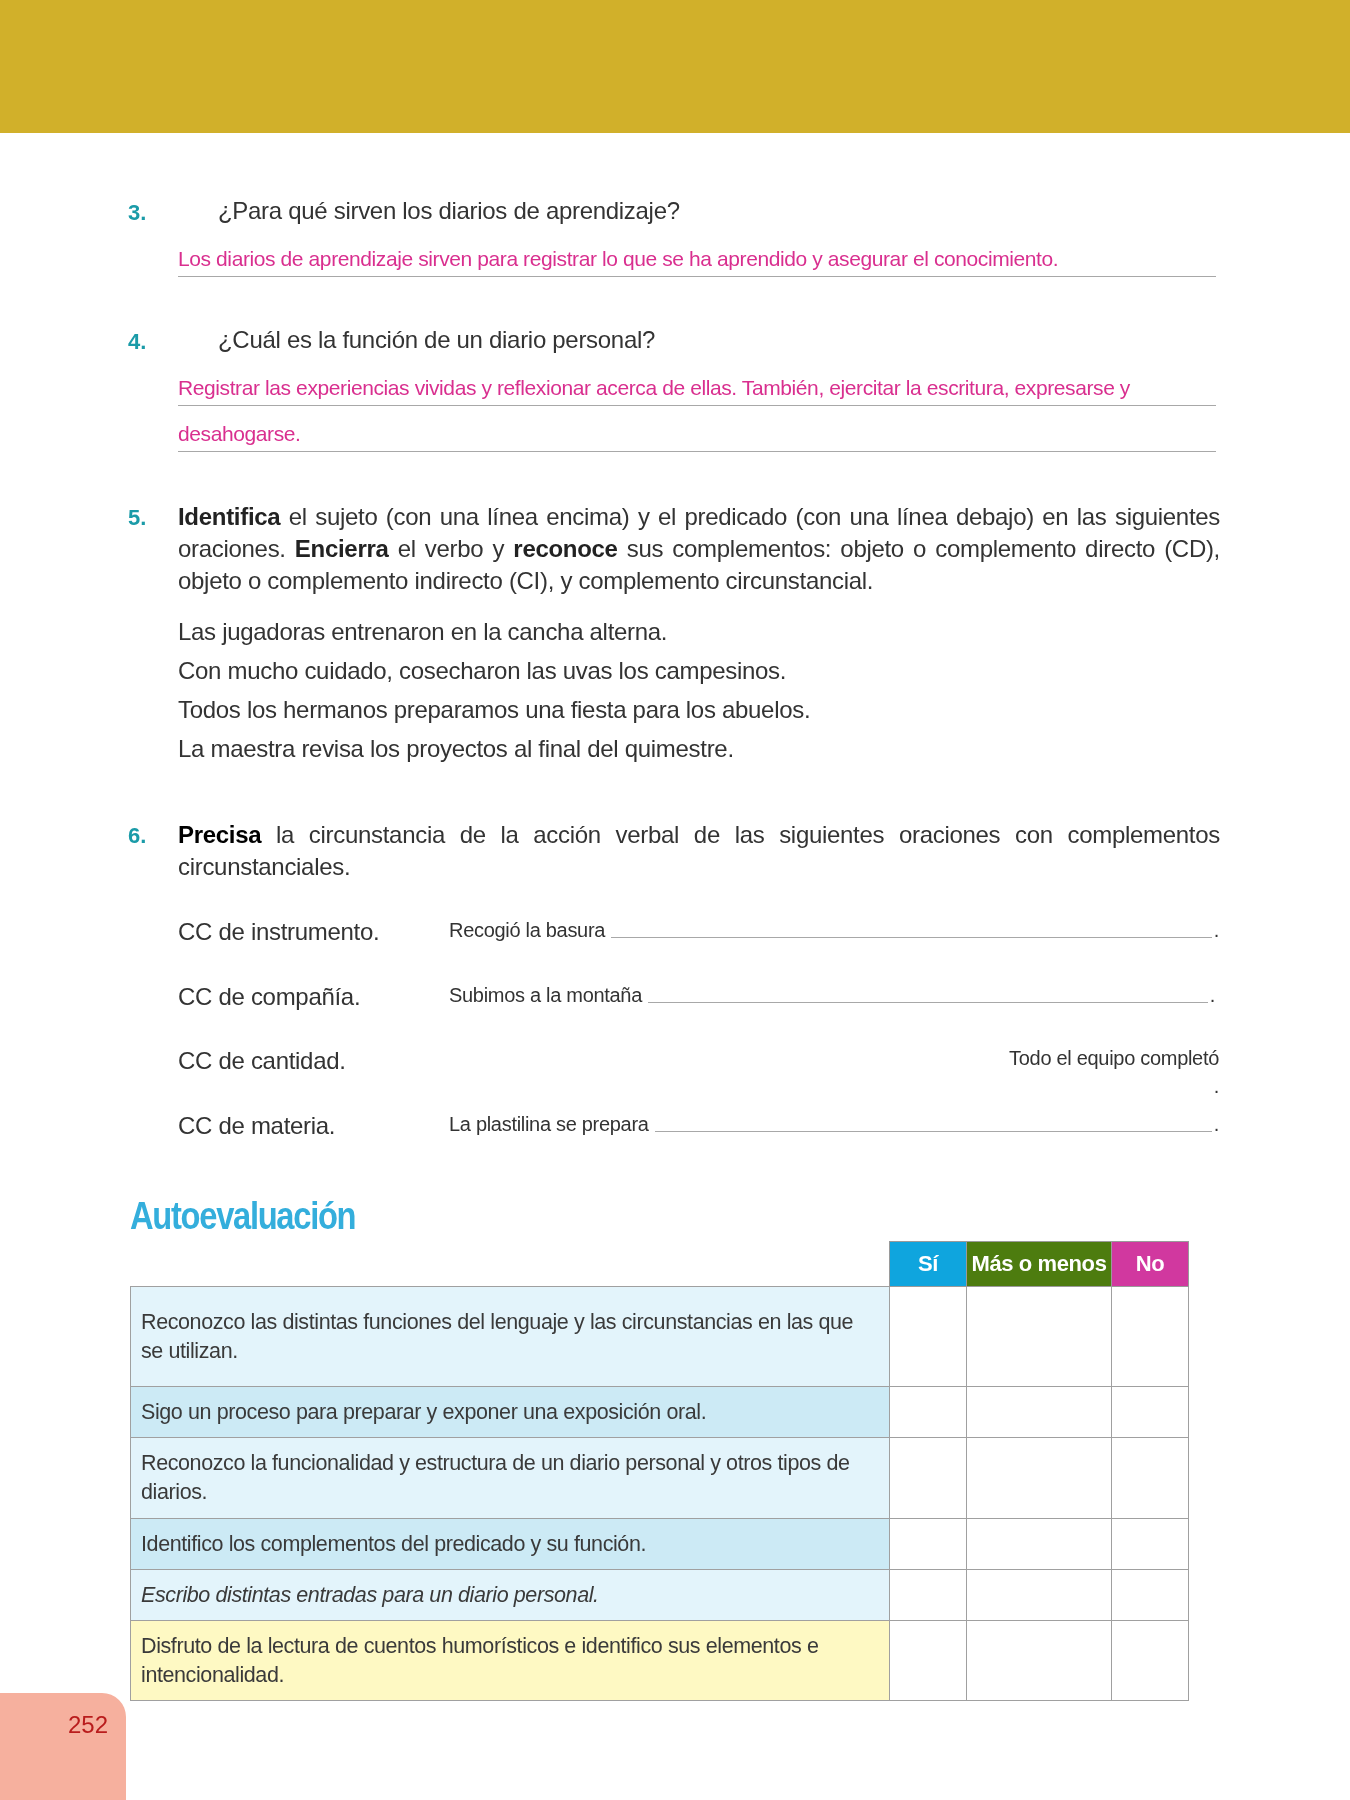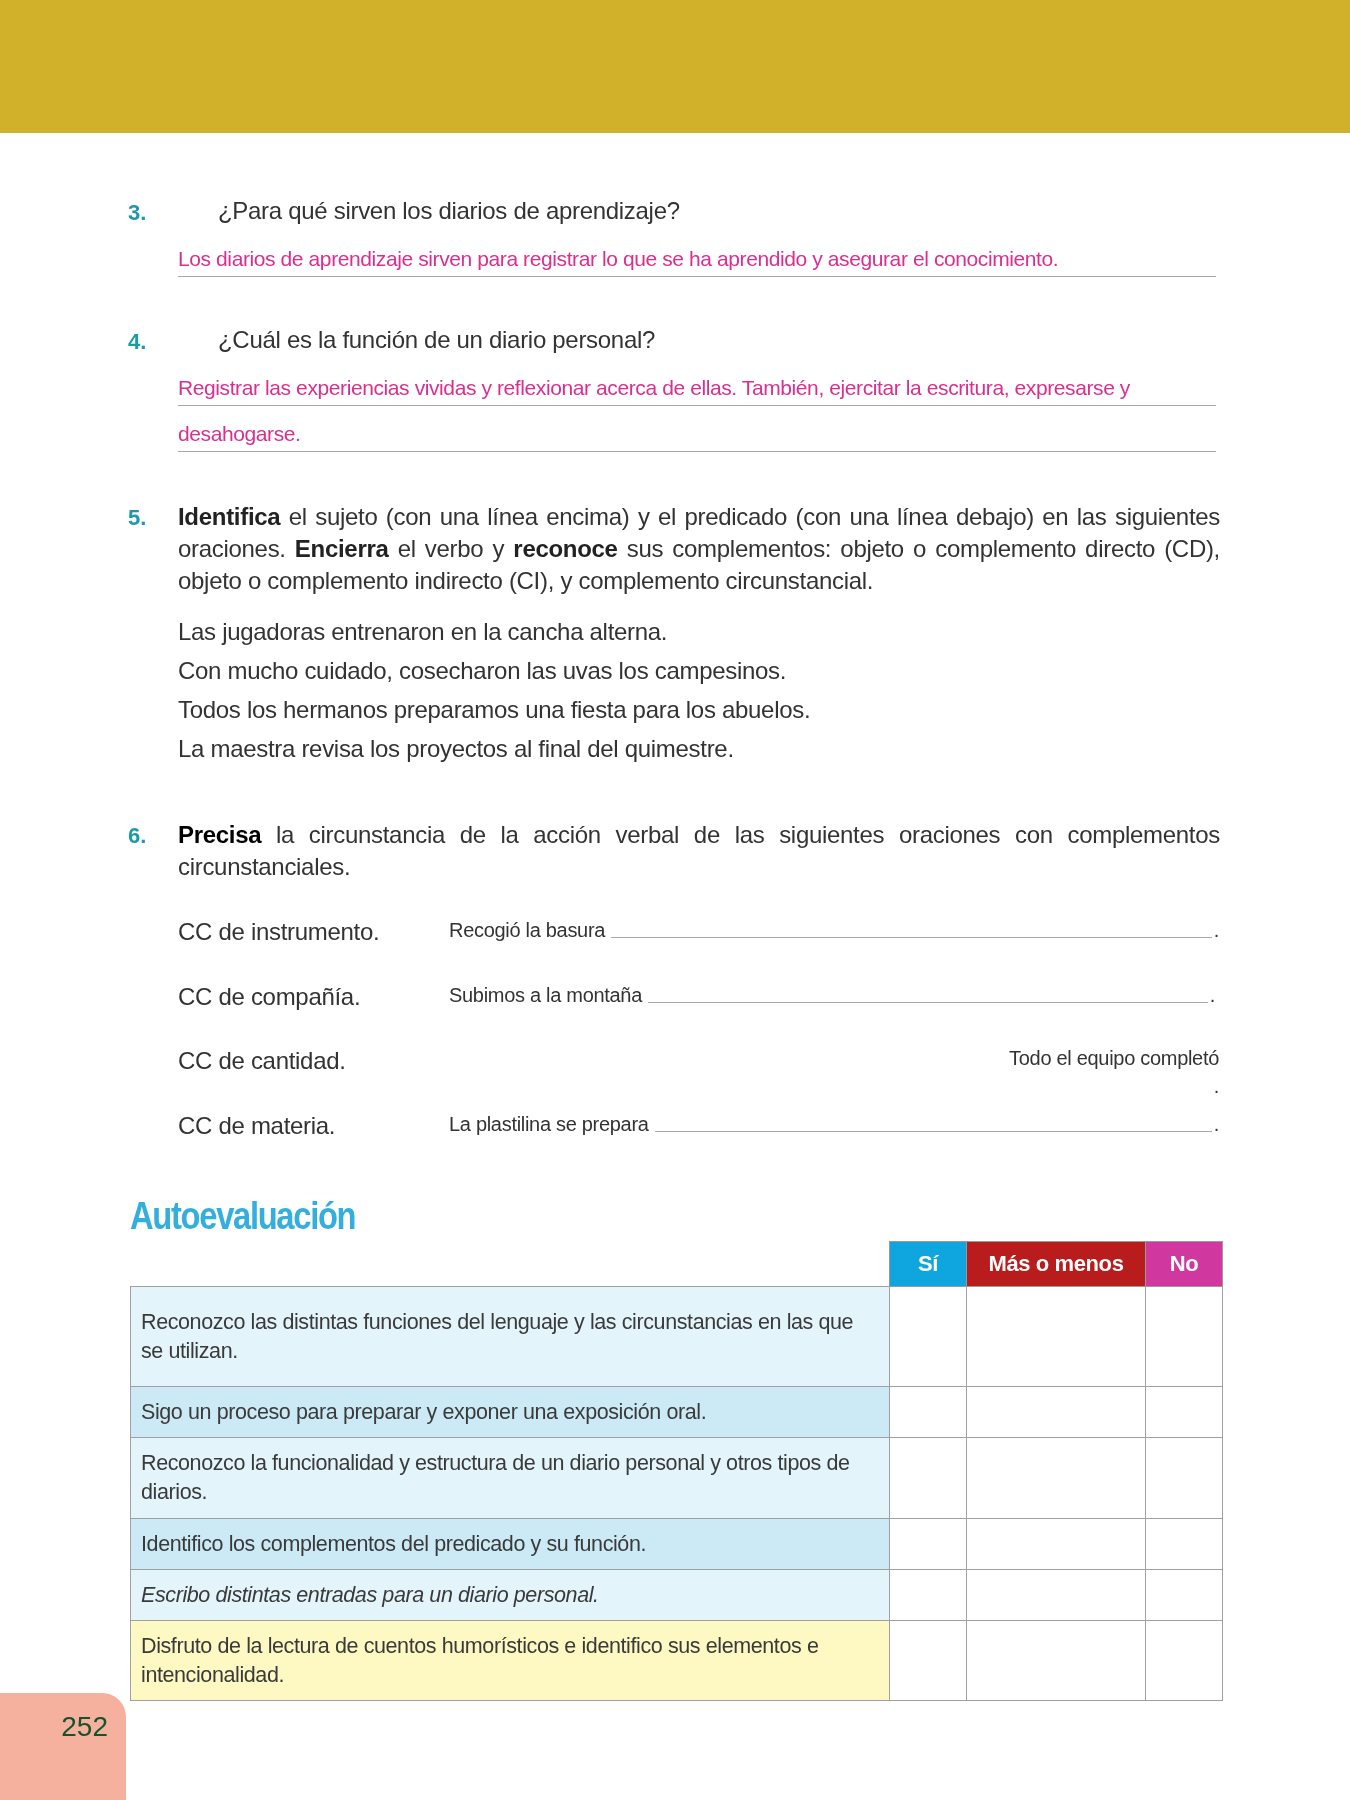--- a/index.html
+++ b/index.html
@@ -14,21 +14,21 @@
   .cc-label { position: absolute; left: 178px; font-size: 24px; color: #333; letter-spacing: -0.3px; white-space: nowrap; }
   .cc-row { position: absolute; left: 449px; width: 770px; display: flex; align-items: flex-end; font-size: 20px; color: #333; letter-spacing: -0.3px; white-space: nowrap; justify-content: center; }
   .cc-blank { flex: 1; border-bottom: 1.5px solid #a8a8a8; margin: 0 2px 4px 6px; height: 20px; }
   .section-title { position: absolute; left: 130px; top: 1195px; font-size: 38px; font-weight: bold; letter-spacing: -1.5px; transform: scaleX(0.86); transform-origin: left top; }
   .eval-table { position: absolute; left: 130px; top: 1241px; border-collapse: collapse; }
   .eval-table th { height: 45px; color: #fff; font-size: 22px; font-weight: bold; border: 1px solid #9a9a9a; text-align: center; letter-spacing: -0.4px; }
   .eval-table th.blank { border: none; background: transparent; }
   .eval-table td { border: 1.5px solid #a0a0a0; font-size: 21.5px; color: #3a3a3a; letter-spacing: -0.4px; line-height: 29px; padding: 6px 10px; vertical-align: middle; }
   .eval-table td.check { background: #ffffff; }
   .page-tab { position: absolute; left: 0; top: 1693px; width: 126px; height: 107px; border-top-right-radius: 24px; }
-  .page-num { position: absolute; right: 18px; top: 18px; font-size: 28px; color: #14532d; text-align: center; }
+  .page-num { position: absolute; right: 18px; top: 18px; font-size: 24px; color: #b91c1c; text-align: center; }
 </style>
 </head>
 <body>
 
 <div class="header-band" style="background:#D1B02A;"></div>
 
 <span class="qnum" style="top:200px;color:#1A9BA8;">3.</span>
 <span class="qtext" style="top:197px;">¿Para qué sirven los diarios de aprendizaje?</span>
 <div class="answer" style="top:247px;color:#D92F8F;">Los diarios de aprendizaje sirven para registrar lo que se ha aprendido y asegurar el conocimiento.</div>
 
@@ -79,21 +79,21 @@
   <span>.</span>
 </div>
 
 <div class="section-title" style="color:#34AEDC;">Autoevaluación</div>
 
 <table class="eval-table">
   <thead>
     <tr>
       <th class="blank" style="width:759px;"></th>
       <th style="width:77px;background:#0FA5DE;">Sí</th>
-      <th style="width:179px;background:#b91c1c;margin-top:32px;">Más o menos</th>
+      <th style="width:145px;background:#4d7c0f;margin-top:32px;">Más o menos</th>
       <th style="width:77px;background:#D1389F;">No</th>
     </tr>
   </thead>
   <tbody>
     <tr style="height:100px;">
       <td style="background:#E3F4FB;">Reconozco las distintas funciones del lenguaje y las circunstancias en las que se utilizan.</td>
       <td class="check"></td>
       <td class="check"></td>
       <td class="check"></td>
     </tr>

